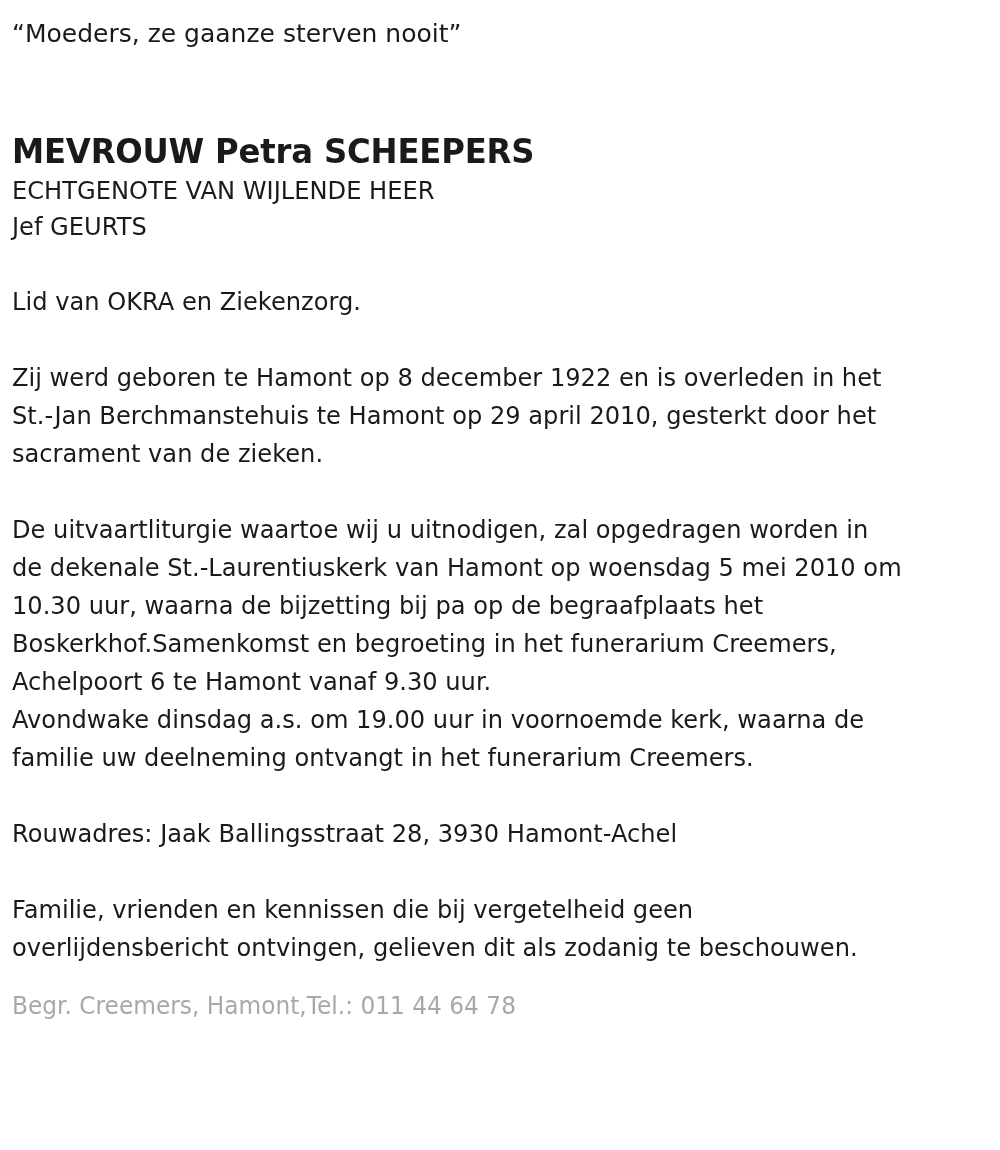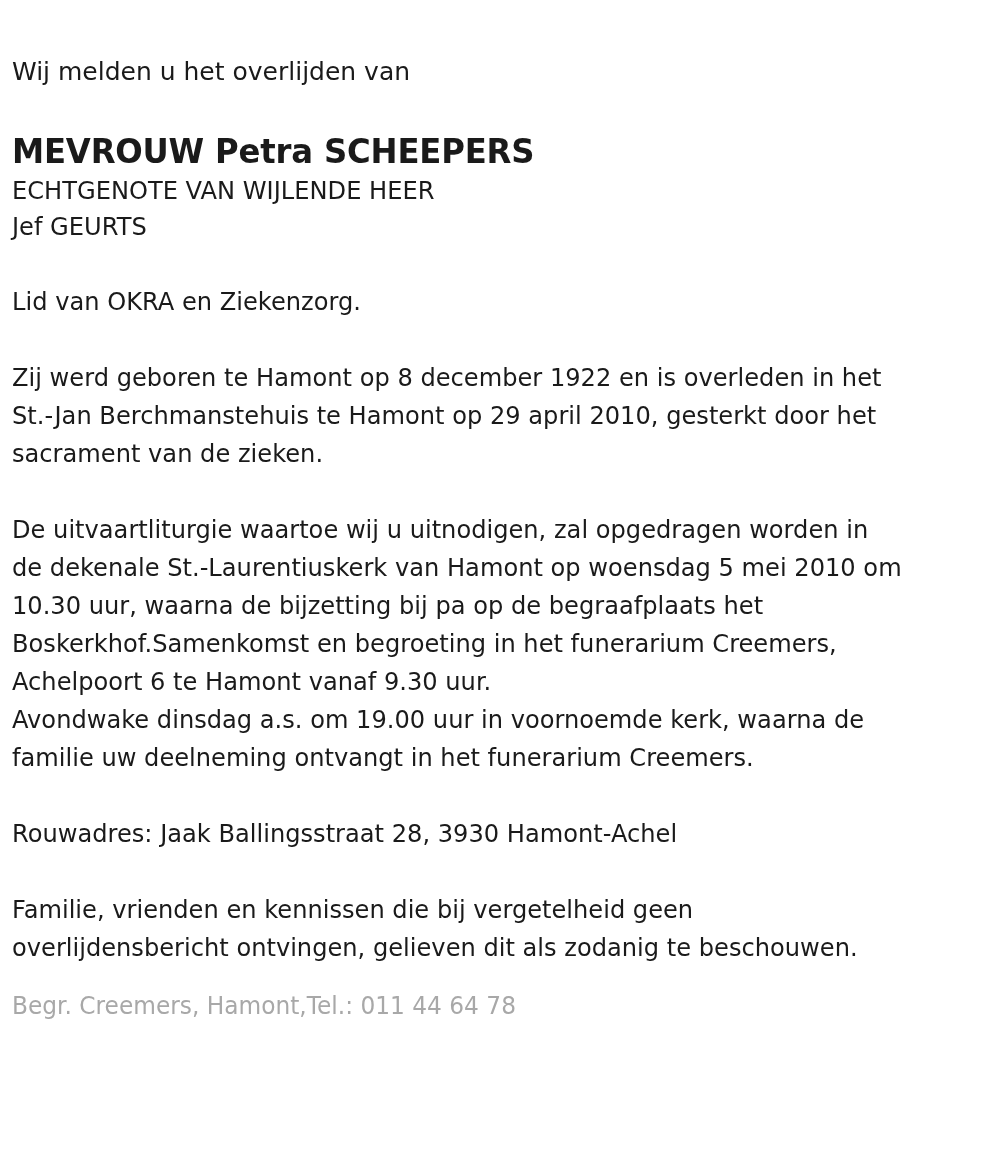--- a/index.html
+++ b/index.html
@@ -82,24 +82,24 @@
     height: 34px;
     transform: scaleX(0.97);
     transform-origin: left center;
   }
 </style>
 </head>
 <body style="background: rgb(255, 255, 255);">
 
 <div class="page" style="background: rgb(255, 255, 255);">
 
+  <span class="line wide">“Moeders, ze gaanze sterven nooit”</span>
 
   <span class="line spacer"></span>
 
-  <span class="line wide">Wij melden u het overlijden van</span>
 
   <span class="line spacer"></span>
 
   <span class="line name">MEVROUW Petra SCHEEPERS</span>
   <span class="line subname">ECHTGENOTE VAN WIJLENDE HEER</span>
   <span class="line subname">Jef GEURTS</span>
 
   <span class="line spacer"></span>
 
   <span class="line body">Lid van OKRA en Ziekenzorg.</span>

